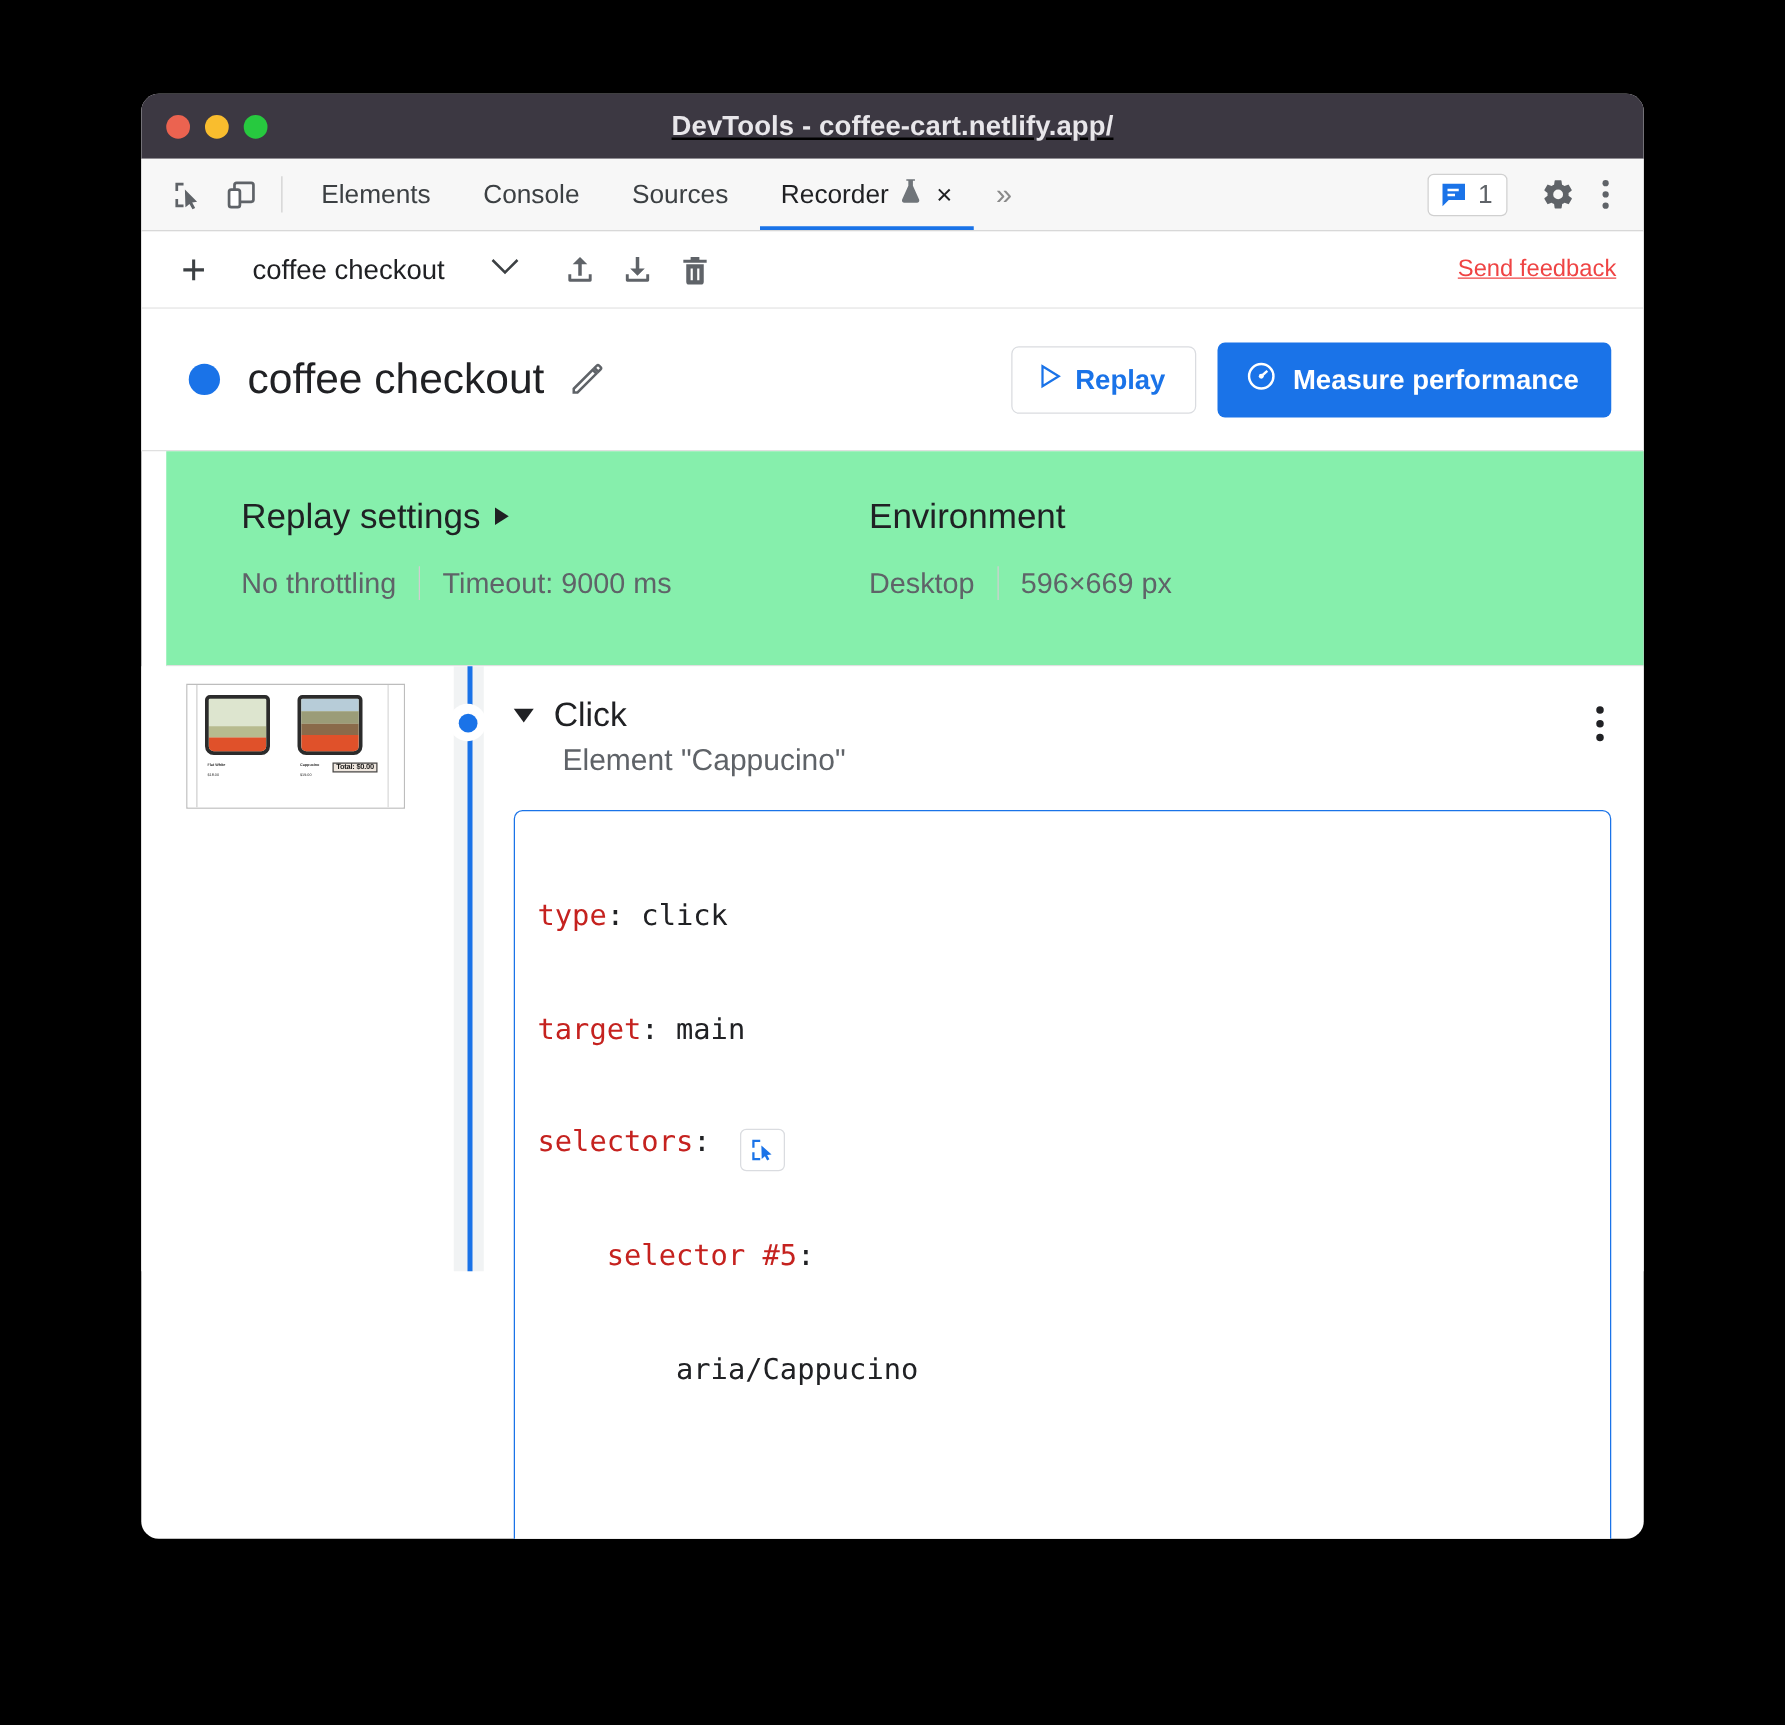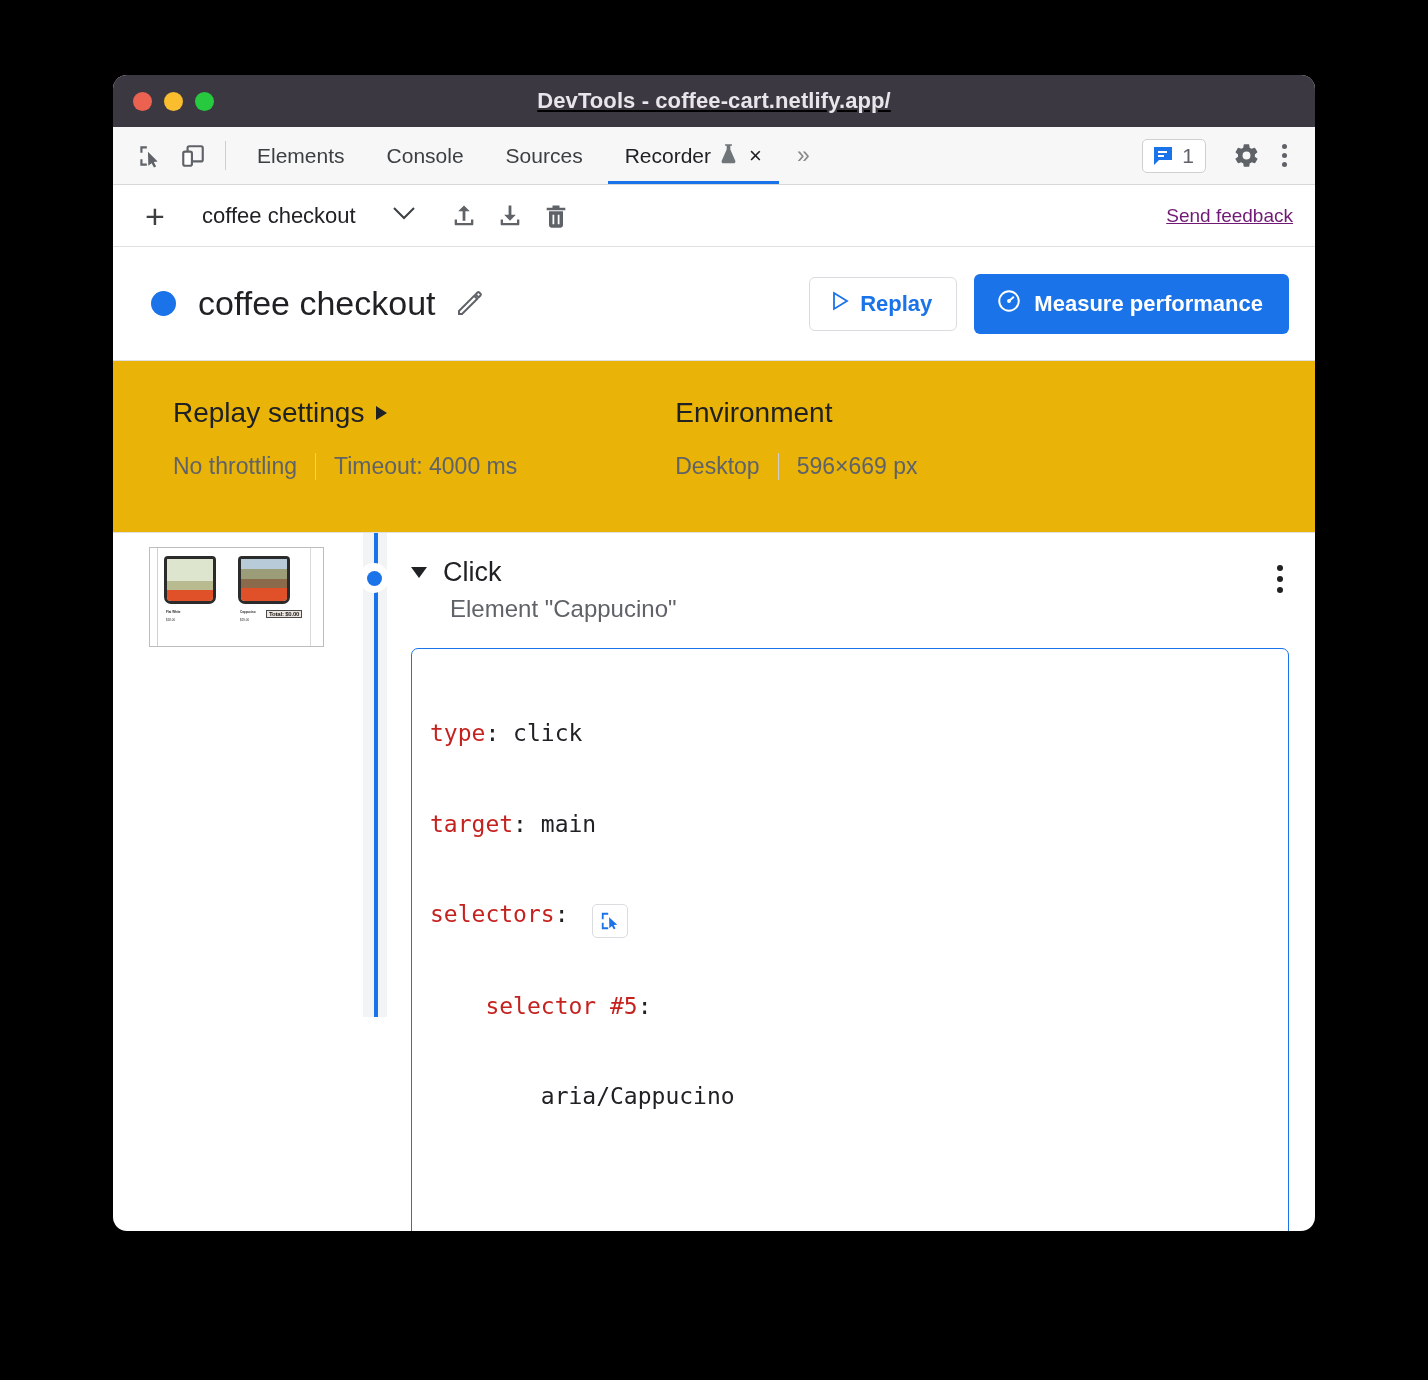--- a/index.html
+++ b/index.html
@@ -124,21 +124,21 @@
     cursor: pointer; padding-left: 8px;
   }
   .rec-sel .name { font-size: 22px; color: #202124; }
   .tb-icon {
     width: 46px; height: 46px;
     display: flex; align-items: center; justify-content: center;
     cursor: pointer;
   }
   #send-feedback {
     margin-left: auto; margin-right: 22px;
-    font-size: 19px; color: #701a75;
+    font-size: 19px; color: #ef4444;
     text-decoration: underline;
     cursor: pointer;
     text-align: center;
   }
 
   
   #rec-header {
     height: 114px;
     border-bottom: 1px solid #e0e0e0;
     display: flex; align-items: center;
@@ -175,21 +175,22 @@
     padding: 14px 26px 14px 22px;
     cursor: pointer;
   }
 
   
   #settings-row {
     height: 172px;
     border-bottom: 1px solid #e0e0e0;
     display: flex;
     padding: 36px 0 0 0;
-    background: #eab308;
+    background: #86efac;
+    margin-left: 20px;
   }
   .settings-col { padding-left: 60px; }
   .settings-col.env { padding-left: 140px; }
   .col-title {
     font-size: 28px; color: #202124;
     display: flex; align-items: center; gap: 12px;
     margin-bottom: 24px;
   }
   .col-title.clickable { cursor: pointer; }
   .col-sub {
@@ -475,21 +476,21 @@
 
   <div id="settings-row">
     <div class="settings-col">
       <div class="col-title clickable">
         <span>Replay settings</span>
         <span class="tri"></span>
       </div>
       <div class="col-sub">
         <span class="piece">No throttling</span>
         <span class="bar"></span>
-        <span class="piece">Timeout: 4000 ms</span>
+        <span class="piece">Timeout: 9000 ms</span>
       </div>
     </div>
     <div class="settings-col env">
       <div class="col-title">Environment</div>
       <div class="col-sub">
         <span class="piece">Desktop</span>
         <span class="bar"></span>
         <span class="piece">596×669 px</span>
       </div>
     </div>

